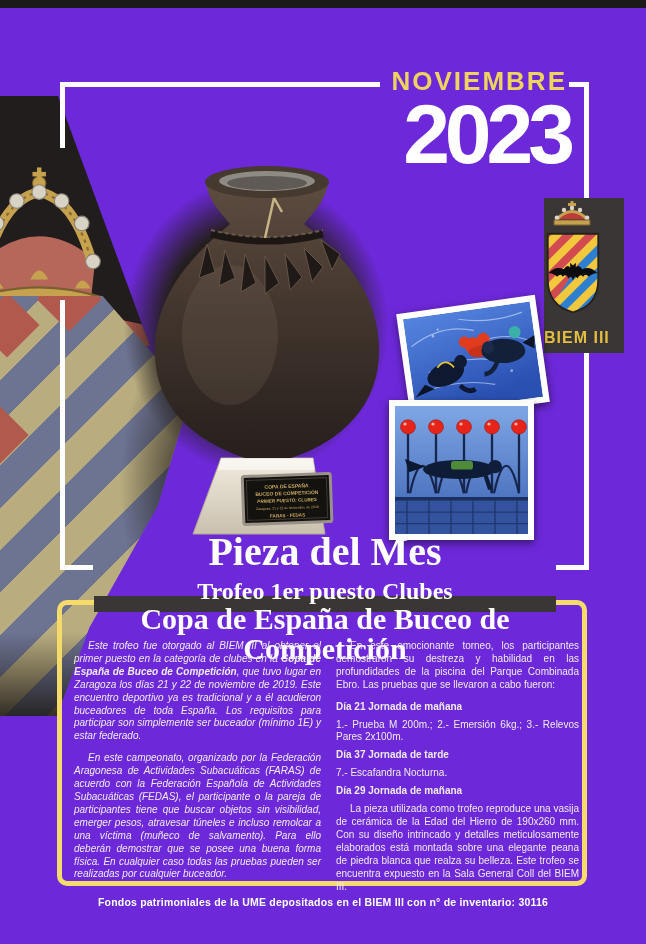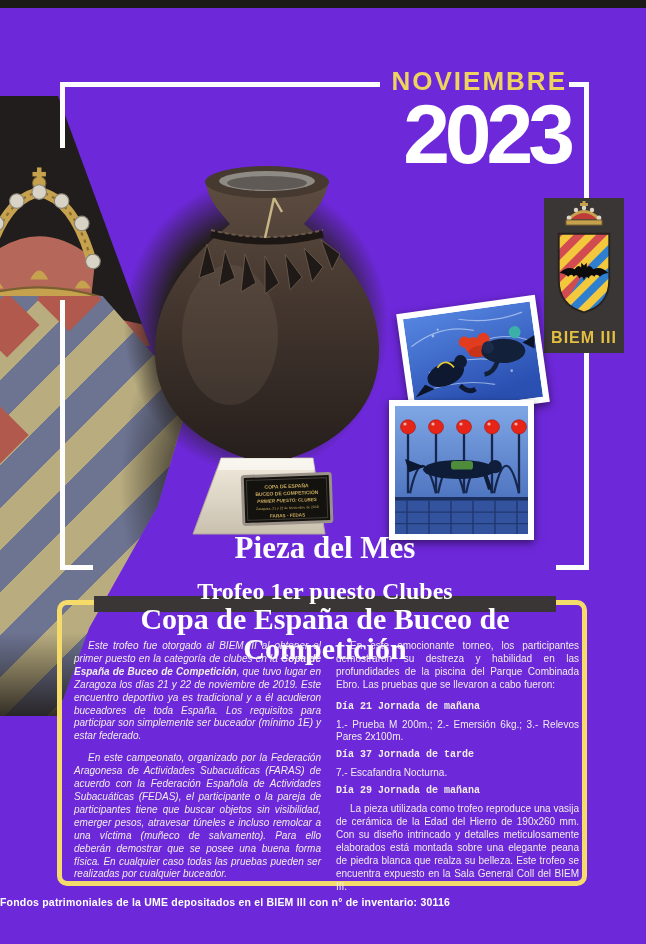--- a/index.html
+++ b/index.html
@@ -18,21 +18,21 @@
   #fbr{left:556px;top:557px;width:33px;height:5px;}
 
   
   .month{position:absolute;top:58px;right:79px;font-size:26px;font-weight:bold;
          color:#eed35e;letter-spacing:2px;z-index:4;}
   .year{position:absolute;top:84px;right:76px;font-size:84px;font-weight:700;color:#ffffff;
         letter-spacing:-5px;line-height:1;z-index:4;}
 
   
   .badge{position:absolute;left:544px;top:190px;width:80px;background:#3b3636;z-index:4;
-         text-align:center;padding:2px 0 6px;}
+         padding:2px 0 6px;}
   .badge-label{margin-top:9px;font-size:16px;font-weight:bold;color:#e3bf41;letter-spacing:1px;}
 
   
   .banner{position:absolute;left:0;top:88px;width:150px;height:250px;z-index:1;
           background:#211d1c;clip-path:polygon(0 0,58px 0,100% 100%,0 100%);}
 
   
   .flag{position:absolute;left:0;top:288px;width:190px;height:420px;z-index:1;
         background:repeating-linear-gradient(135deg,#6d7492 0 30px,#b9ad80 30px 60px);
         clip-path:polygon(0 0,54% 0,100% 24%,83% 50%,47% 79%,30% 100%,0 100%);}
@@ -52,39 +52,39 @@
   .photo1{position:absolute;left:403px;top:296px;width:128px;height:96px;background:#fff;
           padding:6px;transform:rotate(-8deg);z-index:5;box-shadow:0 3px 8px rgba(0,0,0,.5);}
   .photo2{position:absolute;left:389px;top:392px;width:133px;height:128px;background:#fff;
           padding:6px;z-index:6;box-shadow:0 3px 8px rgba(0,0,0,.5);}
   .photo1 svg,.photo2 svg{display:block;}
 
   
   .title-patch{position:absolute;left:94px;top:588px;width:462px;height:16px;background:#3b3636;z-index:6;}
   .t{position:absolute;left:60px;width:530px;text-align:center;color:#ffffff;z-index:7;
      font-family:"Liberation Serif",serif;font-weight:bold;line-height:1;}
-  .t1{top:524px;font-size:31px;color:#fdfdfd;}
+  .t1{top:524px;font-size:40px;color:#fdfdfd;}
   .t2{top:571px;font-size:24px;}
   .t3{top:596px;font-size:30px;}
 
   
   .ybox{position:absolute;left:57px;top:592px;width:520px;height:276px;border:5px solid #f5db6a;
         border-radius:10px;z-index:5;}
 
   
   .col{position:absolute;top:632px;font-size:10px;line-height:12.9px;color:#efecea;
        text-align:justify;z-index:7;}
   .col1{left:74px;width:247px;font-style:italic;}
   .col2{left:336px;width:243px;}
   .col p{margin:0 0 9px;text-indent:14px;}
-  .sched-h{font-weight:bold;margin:5px 0;font-family:Liberation Mono, monospace;}
+  .sched-h{font-weight:bold;margin:5px 0;}
   .sched-i{margin:0 0 5px;}
 
   
-  .footer{position:absolute;left:0;top:888px;width:100%;text-align:left;font-size:10.5px;
+  .footer{position:absolute;left:0;top:888px;width:100%;text-align:center;font-size:10.5px;
           font-weight:bold;color:#ffffff;z-index:2;letter-spacing:.2px;}
 </style>
 </head>
 <body>
 
 <div class="poster">
 
   <div class="wseg" id="ft1"></div>
   <div class="wseg" id="ft2"></div>
   <div class="wseg" id="fl1"></div>

